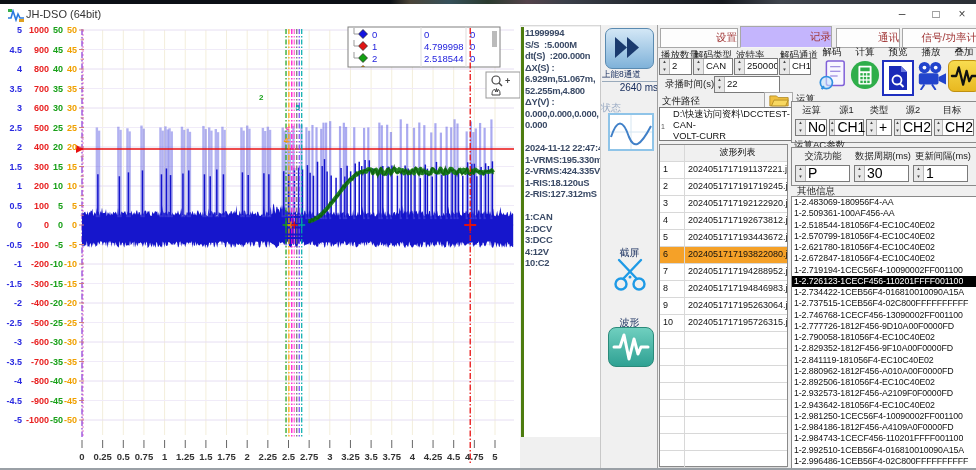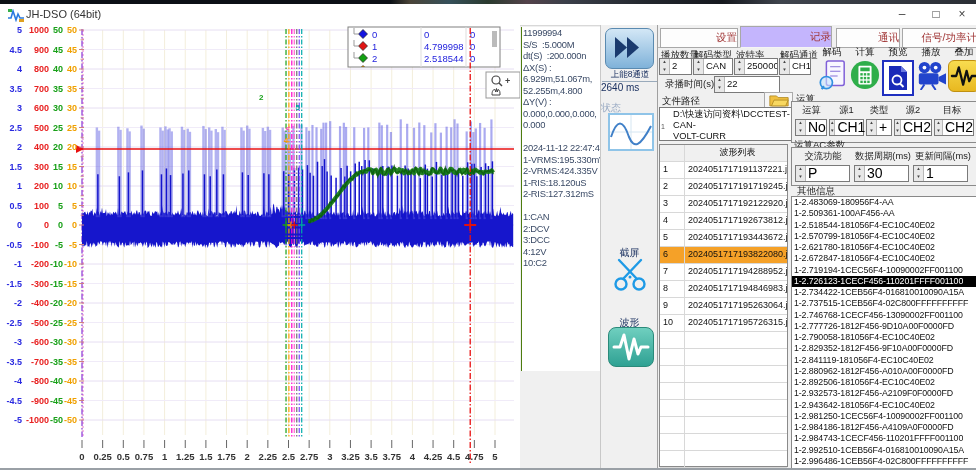--- a/index.html
+++ b/index.html
@@ -10,28 +10,28 @@
     background:linear-gradient(90deg,#0c1016 0%,#0c1016 40%,#4a4438 42%,#35505a 46%,#2a3a2e 50%,#53424a 54%,#3a3f49 58%,#23272e 66%,#15181e 74%,#3f444d 80%,#2a2e35 100%);}
   
   #titlebar{position:absolute;left:0;top:4px;width:976px;height:21px;background:#ffffff;border-bottom:1px solid #d8d8d8;}
   #title{position:absolute;left:26px;top:4px;font-size:11px;color:#333;}
   #appicon{position:absolute;left:8px;top:5px;}
   .winbtn{position:absolute;top:2px;width:28px;height:18px;text-align:center;font-size:12px;color:#444;line-height:17px;cursor:default;}
   #btn-min{left:888px;} #btn-max{left:922px;} #btn-close{left:948px;}
   
   #chart-area{position:absolute;left:0;top:25px;width:520px;height:445px;background:#ffffff;}
   
-  #info-col{position:absolute;left:521px;top:27px;width:79px;height:344px;background:#fff;
-    border-left:1px solid #4d7c0f;font-size:9.4px;letter-spacing:-0.25px;line-height:11.5px;color:#3a4a66;white-space:pre;padding-left:1px;}
+  #info-col{position:absolute;left:521px;top:27px;width:79px;height:410px;background:#fff;
+    border-left:3px solid #4d7c0f;font-size:9.4px;letter-spacing:-0.25px;line-height:11.5px;color:#3a4a66;white-space:pre;padding-left:1px;font-weight:bold;}
   
   #btn-col{position:absolute;left:600px;top:25px;width:57px;height:445px;background:#f0f0f0;border-left:1px solid #c8c8c8;}
   #ff-btn{position:absolute;left:4px;top:3px;width:47px;height:39px;border-radius:7px;border:1px solid #5a8ab0;
     background:linear-gradient(#d3e7f6,#7fb2d9);}
-  #ff-label{position:absolute;left:1px;top:44px;width:56px;text-align:center;font-size:8.5px;color:#1a3060;border-bottom:1px solid #9ab;}
-  #time-label{position:absolute;left:0;top:57px;width:57px;text-align:left;font-size:10px;color:#1a3060;}
+  #ff-label{position:absolute;left:1px;top:44px;width:56px;font-size:8.5px;color:#1a3060;border-bottom:1px solid #9ab;}
+  #time-label{position:absolute;left:0;top:57px;width:57px;text-align:right;font-size:10px;color:#1a3060;}
   #status-label{position:absolute;left:0;top:76px;width:57px;text-align:left;font-size:10px;color:#9aabc4;}
   #status-icon{position:absolute;left:7px;top:88px;width:42px;height:34px;background:#fff;border:2px solid #8fc4e8;}
   #snap-label{position:absolute;left:0;top:221px;width:57px;text-align:center;font-size:10px;color:#1a3060;}
   #scissors-icon{position:absolute;left:9px;top:232px;}
   #wave-label{position:absolute;left:0;top:291px;width:57px;text-align:center;font-size:10px;color:#1a3060;}
   #wave-icon{position:absolute;left:7px;top:302px;width:44px;height:38px;border-radius:8px;border:1px solid #2a8a7a;
     background:linear-gradient(#6fcfbf,#2fa193);}
   
   #right-panel{position:absolute;left:657px;top:25px;width:319px;height:445px;background:#f0f0f0;border-left:1px solid #a0a0a0;}
   .tab{position:absolute;top:2px;height:18px;background:#fdfdfd;border:1px solid #a8a8a8;

